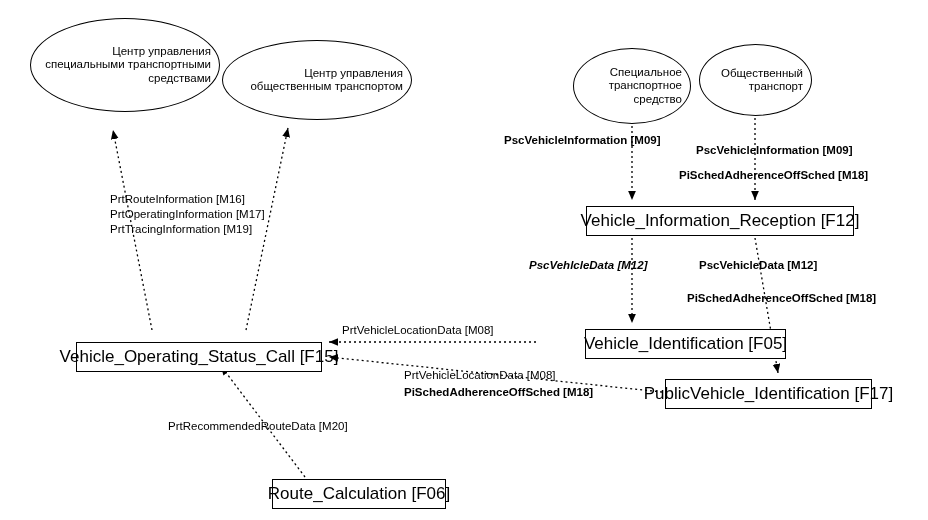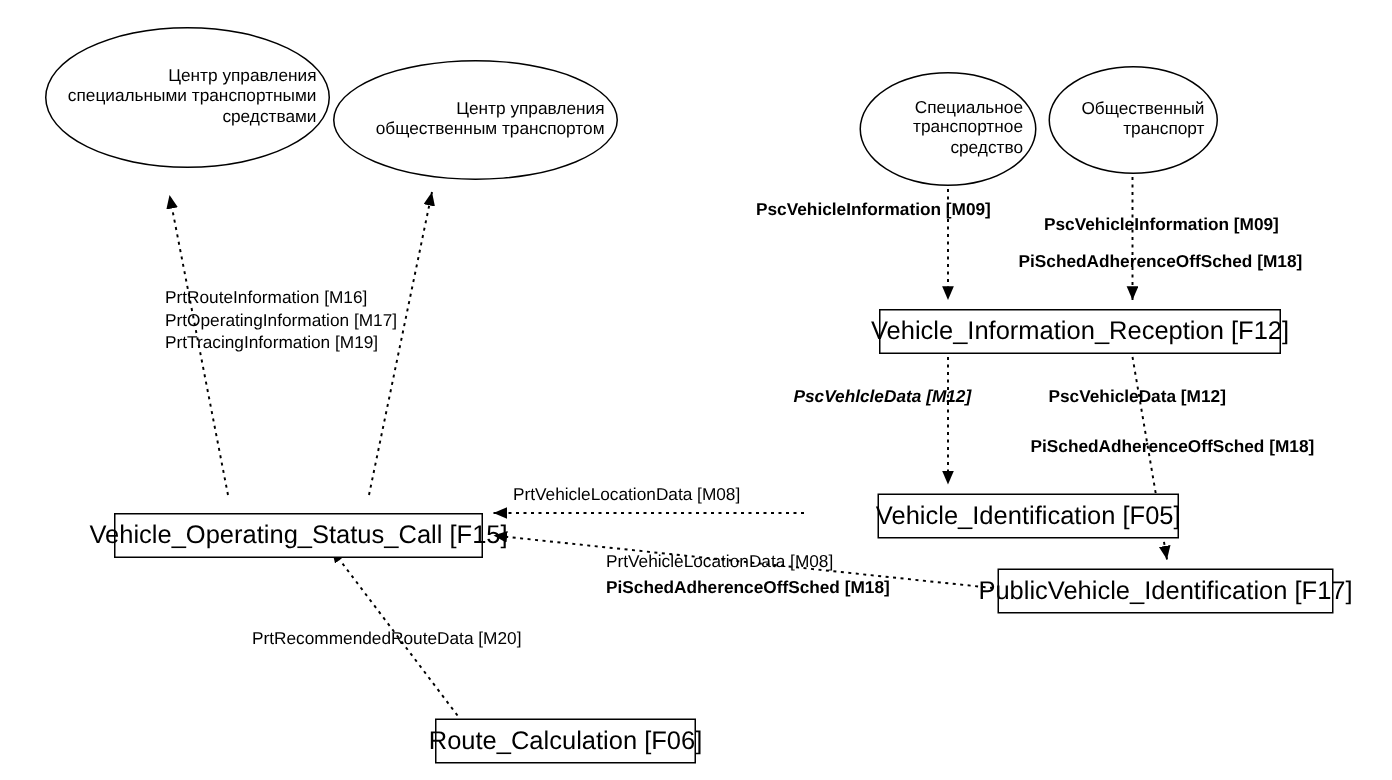--- a/index.html
+++ b/index.html
@@ -124,29 +124,29 @@
   </div>
 
   <div class="node box" style="left:586px; top:206px; width:268px; height:30px;">
     <span>Vehicle_Information_Reception [F12]</span>
   </div>
 
   <div class="node box" style="left:539px; top:329px; width:201px; height:30px;margin-left:46px;">
     <span>Vehicle_Identification [F05]</span>
   </div>
 
-  <div class="node box" style="left:665px; top:379px; width:224px; height:30px;">
+  <div class="node box" style="left:665px; top:379px; width:207px; height:30px;">
     <span>PublicVehicle_Identification [F17]</span>
   </div>
 
   <div class="node box" style="left:76px; top:342px; width:246px; height:30px;">
     <span>Vehicle_Operating_Status_Call [F15]</span>
   </div>
 
-  <div class="node box" style="left:290px; top:479px; width:174px; height:30px;">
+  <div class="node box" style="left:272px; top:479px; width:174px; height:30px;">
     <span>Route_Calculation [F06]</span>
   </div>
 
   <div class="label" style="left:110px; top:192px;text-align:right;">PrtRouteInformation [M16]</div>
   <div class="label" style="left:110px; top:207px;">PrtOperatingInformation [M17]</div>
   <div class="label" style="left:110px; top:222px;text-align:right;">PrtTracingInformation [M19]</div>
 
   <div class="label bold" style="left:504px; top:133px;">PscVehicleInformation [M09]</div>
   <div class="label bold" style="left:696px; top:143px;">PscVehicleInformation [M09]</div>
   <div class="label bold" style="left:679px; top:168px;">PiSchedAdherenceOffSched [M18]</div>

